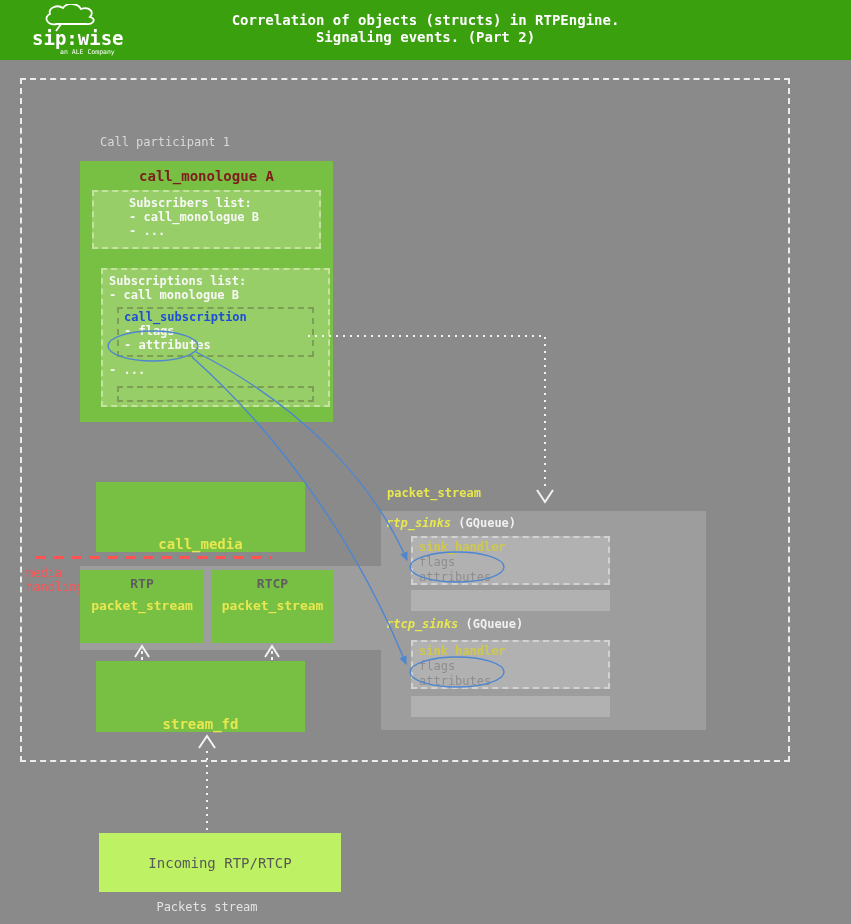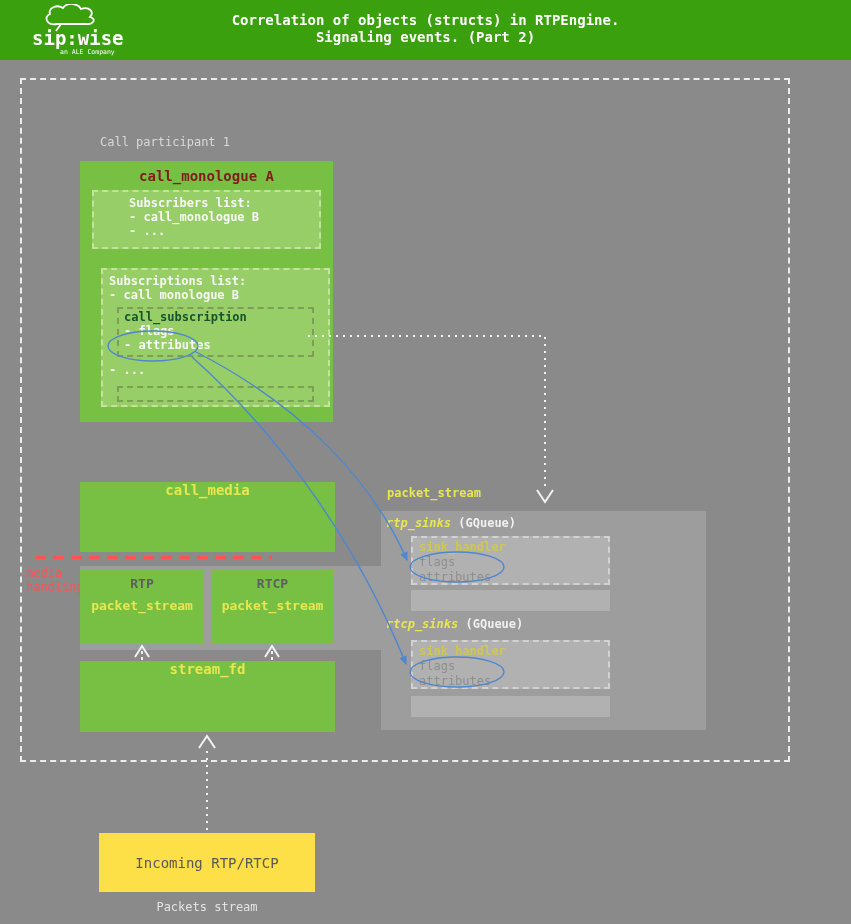--- a/index.html
+++ b/index.html
@@ -20,26 +20,26 @@
   .participant { position: absolute; left: 100px; top: 135px; color: #d9d9d9; font-size: 12px; }
   
   .monologue { position: absolute; left: 80px; top: 161px; width: 253px; height: 261px; background: #78c043; }
   .monologue-title { position: absolute; top: 7px; width: 100%; text-align: center;
     color: #7f1d1d; font-weight: bold; font-size: 14px; }
   .inner-box { position: absolute; background: #98ce67; border: 2px dashed #c3e39f;
     color: #f7f7f7; font-size: 12px; line-height: 14px; padding: 4px 6px; font-weight: bold; }
   .subs { left: 12px; top: 29px; width: 229px; height: 59px; padding-left: 35px; }
   .subscriptions { left: 21px; top: 107px; width: 229px; height: 139px; }
   .csub { margin: 5px 8px 0 8px; border: 2px dashed #7d9f55; padding: 1px 5px; height: 50px; }
-  .csub-title { color: #14532d; }
+  .csub-title { color: #1d4ed8; }
   .more-line { margin-top: 6px; }
   .empty-dashed { margin: 9px 8px 0 8px; border: 2px dashed #7d9f55; height: 16px; }
   
-  .green-label-box { position: absolute; left: 80px; width: 255px; background: #78c043;
-    display: flex; align-items: flex-start; justify-content: center; }
+  .green-label-box { position: absolute; left: 96px; width: 209px; background: #78c043;
+    display: flex; align-items: flex-end; justify-content: center; }
   .call-media { top: 482px; height: 70px; }
   .stream-fd { top: 661px; height: 71px; }
   .box-label { color: #e8e750; font-weight: bold; font-size: 14px; }
   
   .gray-band { position: absolute; left: 80px; top: 566px; width: 626px; height: 84px; background: #9d9d9d; }
   .panel { position: absolute; left: 381px; top: 511px; width: 325px; height: 219px; background: #9d9d9d; }
   .panel-title { position: absolute; left: 387px; top: 486px; color: #e8e750; font-weight: bold; font-size: 12px; }
   .sinks-line { position: absolute; left: 5px; font-size: 12px; font-weight: bold; color: #f0f0f0; }
   .yellow-name { color: #e8e750; font-style: italic; }
   .sink-box { position: absolute; left: 30px; width: 199px; height: 49px; background: #b1b1b1;
@@ -52,21 +52,21 @@
   .ps-rtp { left: 80px; width: 124px; }
   .ps-rtcp { left: 212px; width: 121px; }
   .ps-type { margin-top: 6px; color: #5e5e5e; font-weight: bold; font-size: 13px; text-align: center; }
   .ps-name { margin-top: 7px; color: #e8e750; font-weight: bold; font-size: 13px; }
   
   .media-label { position: absolute; left: 26px; top: 566px; color: #ff5252;
     font-size: 12px; font-weight: normal; line-height: 14px; }
   .red-dash { position: absolute; left: 35px; top: 556px; width: 237px; height: 3px;
     background: repeating-linear-gradient(90deg, #ff5252 0 11px, transparent 11px 18px); }
   
-  .incoming { position: absolute; left: 99px; top: 833px; width: 216px; height: 59px; background: #fde047;
+  .incoming { position: absolute; left: 99px; top: 833px; width: 242px; height: 59px; background: #bef264;
     display: flex; align-items: center; justify-content: center; color: #585858; font-size: 14px; }
   .packets { position: absolute; left: 99px; top: 900px; width: 216px; text-align: center;
     color: #e3e3e3; font-size: 12px; }
   .overlay { position: absolute; left: 0; top: 0; pointer-events: none; }
 </style>
 </head>
 <body>
 
 <div id="stage">
 

